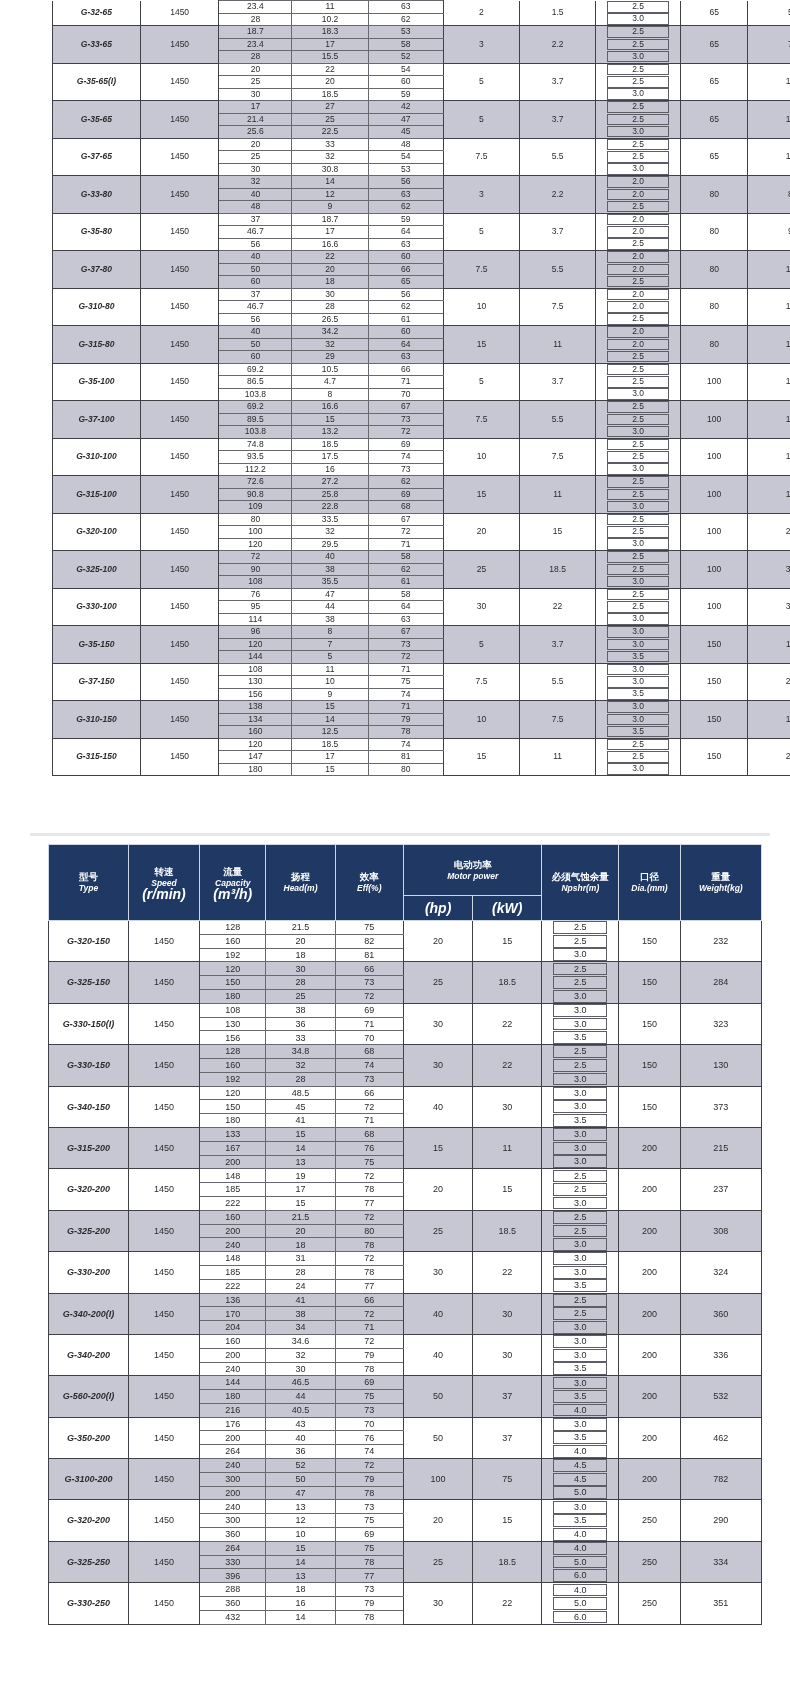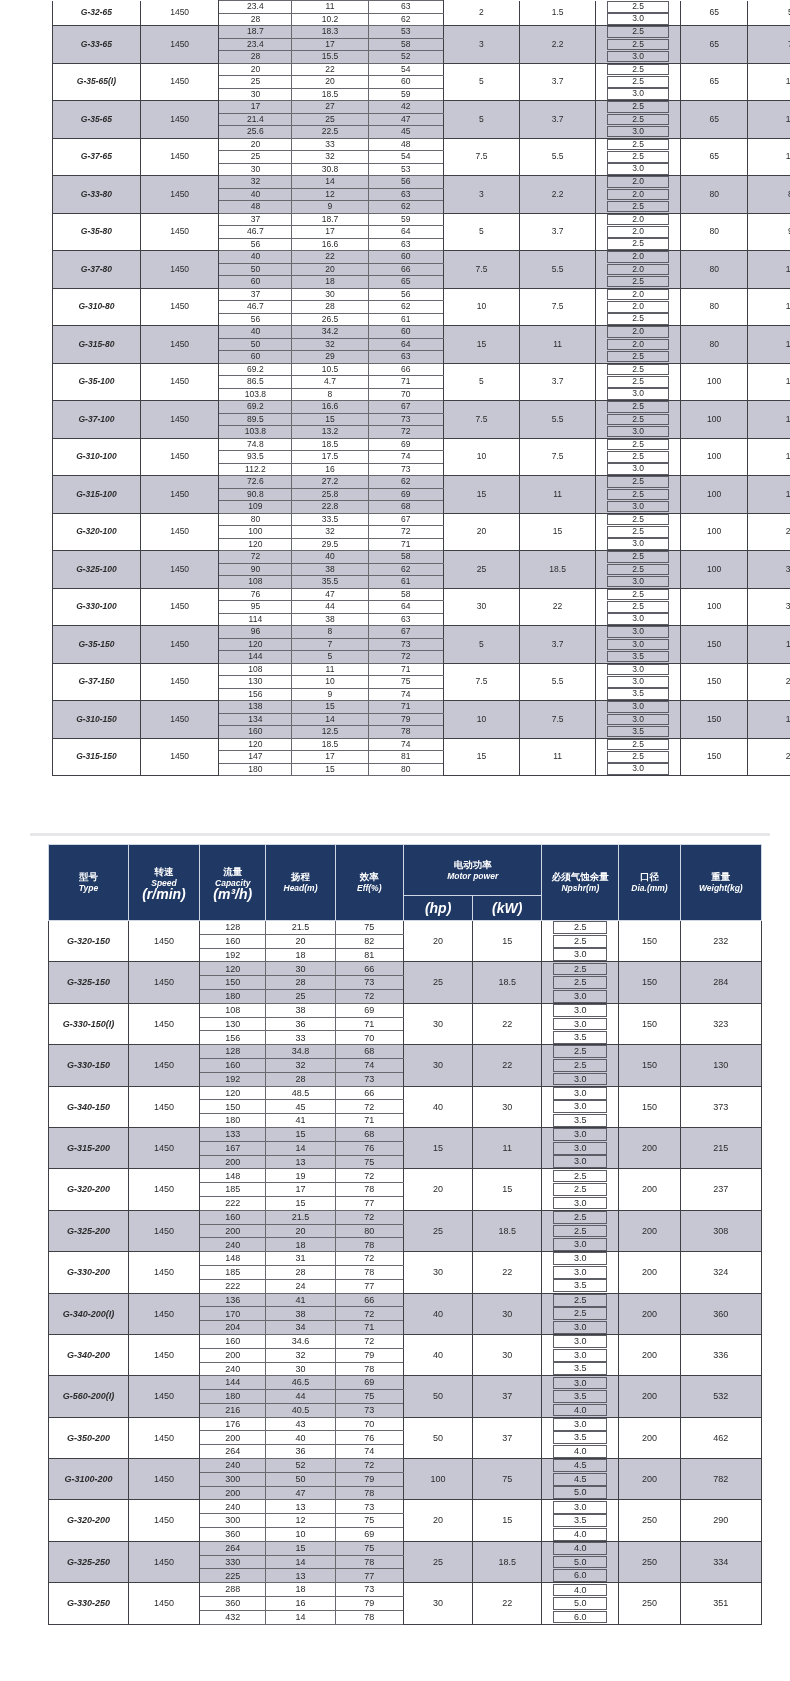--- a/index.html
+++ b/index.html
@@ -1303,21 +1303,21 @@
           </tr>
           <tr>
             <td class="c">330</td>
             <td class="h">14</td>
             <td class="e">78</td>
             <td class="n">
               <div class="nbox">5.0</div>
             </td>
           </tr>
           <tr>
-            <td class="c">225</td>
+            <td class="c">396</td>
             <td class="h">13</td>
             <td class="e">77</td>
             <td class="n">
               <div class="nbox">6.0</div>
             </td>
           </tr>
         </tbody>
         <tbody class="grp">
           <tr>
             <td class="model" rowspan="3">G-330-250</td>

